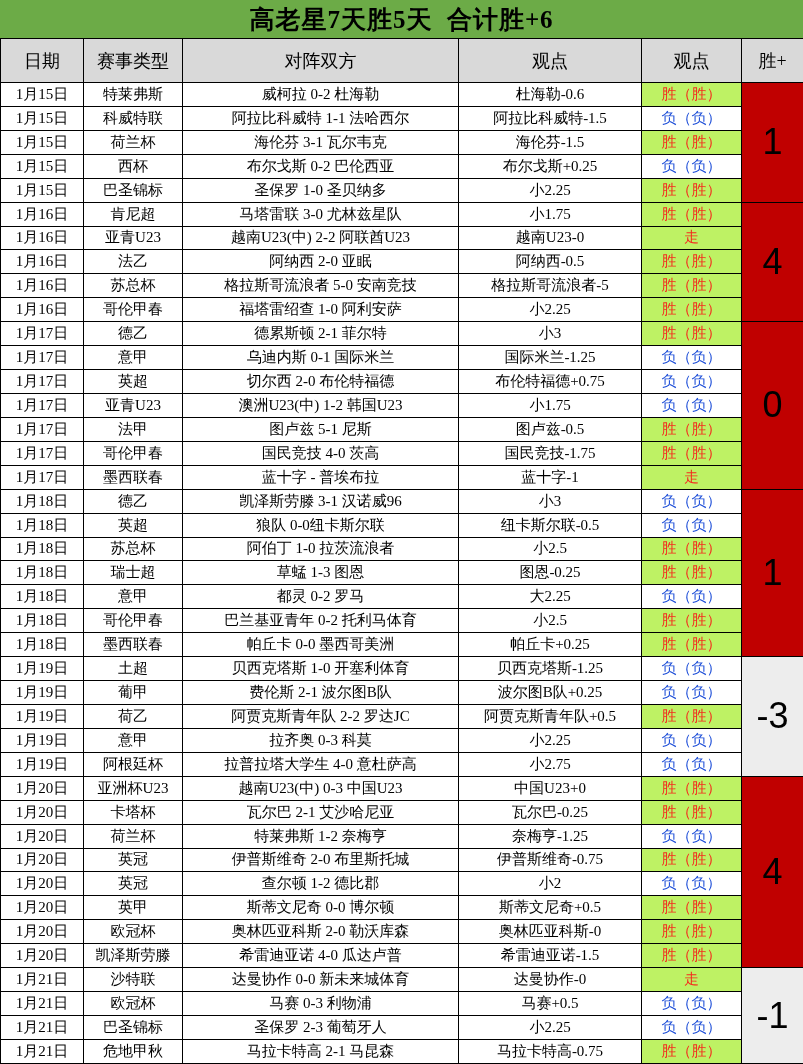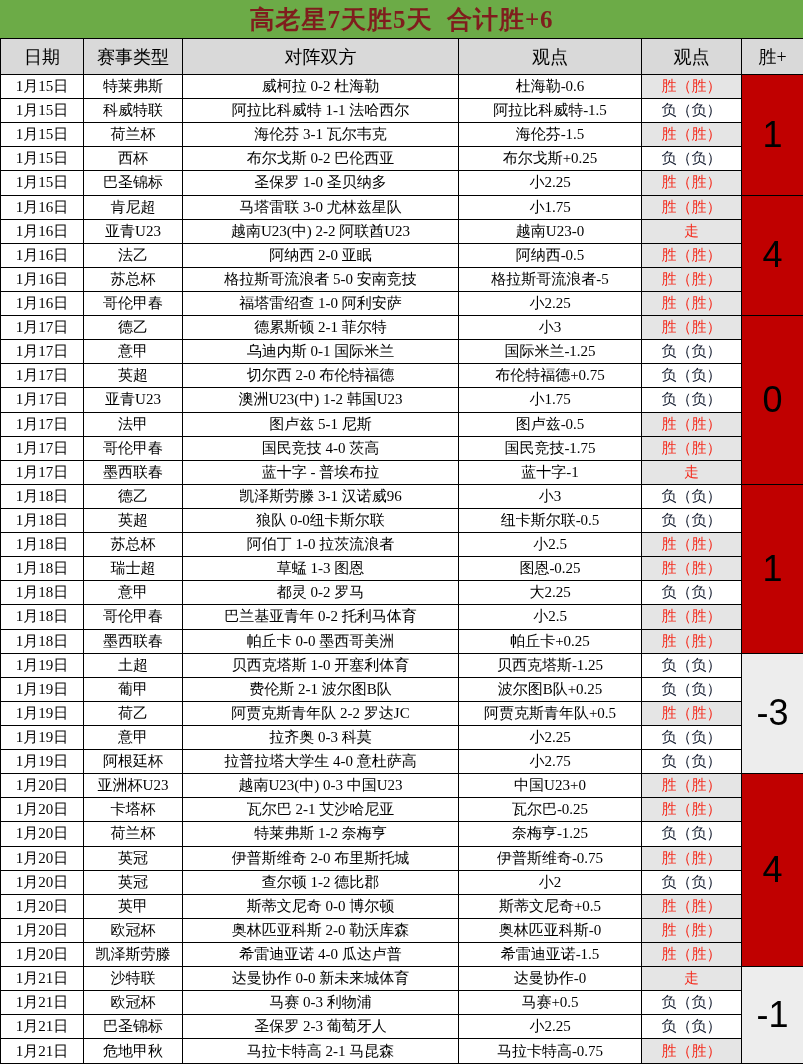--- a/index.html
+++ b/index.html
@@ -8,21 +8,21 @@
     width: 803px; height: 1064px;
     background: #ffffff;
     font-family: "Liberation Serif", serif;
   }
   .banner {
     width: 803px; height: 38px;
     background: #6cab47;
     display: flex; align-items: center; justify-content: center;
   }
   .banner span {
-    color: #7f1d1d;
+    color: #000000;
     font-size: 25px;
     font-weight: bold;
     white-space: pre;
     letter-spacing: 1px;
   }
   table.picks {
     width: 803px; height: 1026px;
     border-collapse: collapse;
     table-layout: fixed;
   }
@@ -33,24 +33,24 @@
     padding: 0 2px;
     overflow: hidden;
     white-space: nowrap;
     font-size: 15px;
     color: #000;
   }
   thead th {
     background: #d9d9d9;
     font-size: 18px;
     font-weight: normal;
-    height: 36px;
-  }
-  td.o-win, td.o-push { background: #e5e5e5; color: #f42c1e; }
-  td.o-loss { background: #ffffff; color: #0f172a; }
+    height: 44px;
+  }
+  td.o-win, td.o-push { background: #bef264; color: #f42c1e; }
+  td.o-loss { background: #ffffff; color: #1d4ed8; }
   td.score {
     font-family: "Liberation Sans", sans-serif;
     font-size: 36px;
     color: #000000;
     padding: 0;
   }
   td.score.positive { background: #c00000; }
   td.score.negative { background: #ededed; }
 </style>
 </head>

